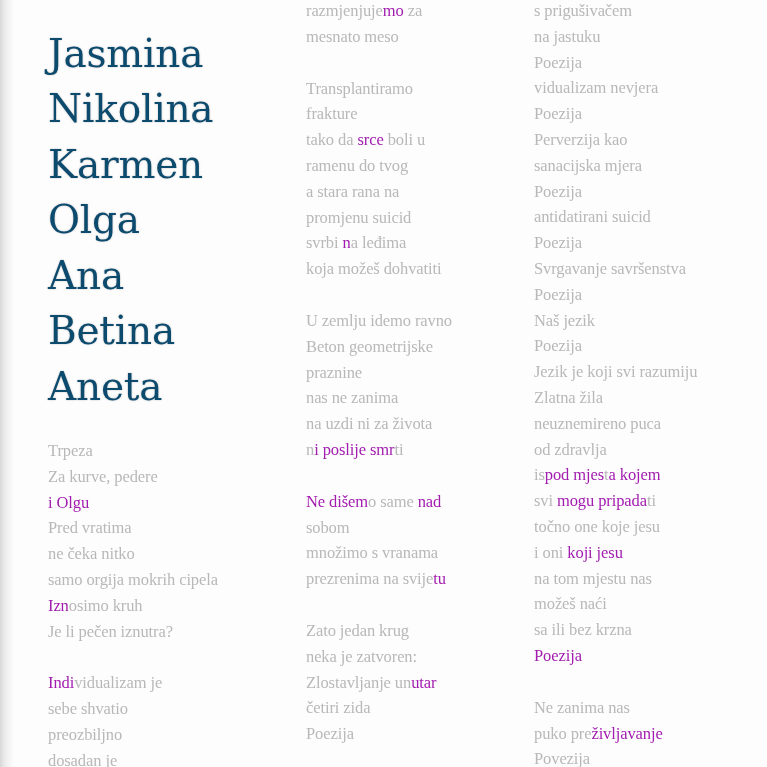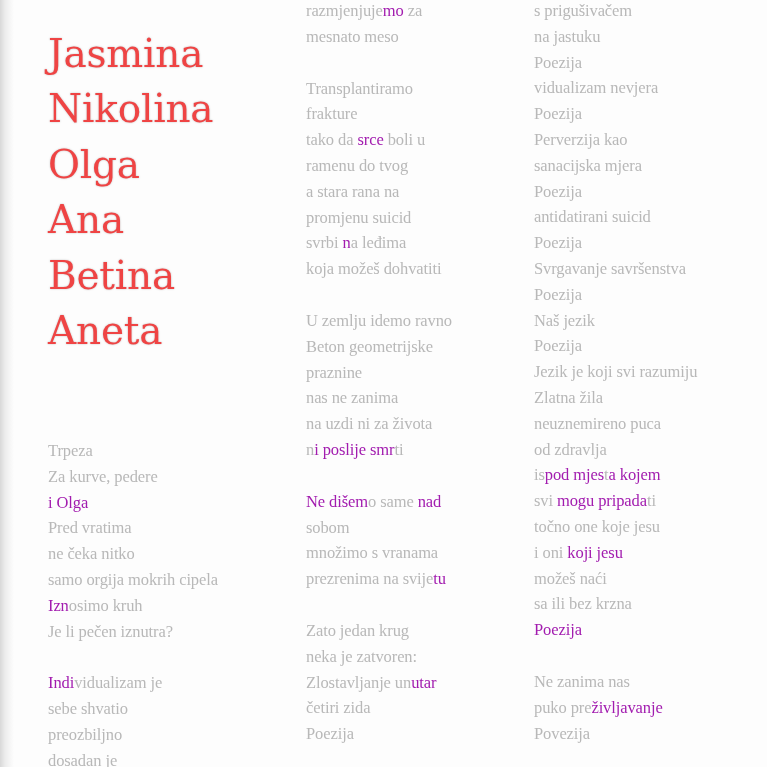--- a/index.html
+++ b/index.html
@@ -31,21 +31,21 @@
     .col-names {
       left: 48px;
       top: -30px;
     }
     .name {
       display: block;
       font-family: "DejaVu Serif", "Liberation Serif", serif;
       font-size: 39px;
       line-height: 55px;
       height: 55.5px;
-      color: #ef4444;
+      color: #0c4a6e;
       font-weight: 500;
       letter-spacing: -0.2px;
       text-shadow: 0 0 2px rgba(0,0,0,0.25);
       white-space: nowrap;
     }
     .col-1 { left: 48px; top: 438px; }
     .col-2 { left: 306px; top: -2px; }
     .col-3 { left: 534px; top: -2px; }
     .stanza { margin: 0 0 26px 0; }
     .line {
@@ -63,31 +63,32 @@
 </head>
 <body>
 
 <div class="page">
   <div class="gutter"></div>
 
   <div class="col col-names">
     <span class="name" style="visibility:hidden">…</span>
     <span class="name">Jasmina</span>
     <span class="name">Nikolina</span>
+    <span class="name">Karmen</span>
     <span class="name">Olga</span>
     <span class="name">Ana</span>
     <span class="name">Betina</span>
     <span class="name">Aneta</span>
   </div>
 
   <div class="col col-1">
     <div class="stanza">
       <span class="line">Trpeza</span>
       <span class="line">Za kurve, pedere</span>
-      <span class="line"><span class="dark">i Olga</span></span>
+      <span class="line"><span class="dark">i Olgu</span></span>
       <span class="line">Pred vratima</span>
       <span class="line">ne čeka nitko</span>
       <span class="line">samo orgija mokrih cipela</span>
       <span class="line"><span class="dark">Izn</span><span>osimo kruh</span></span>
       <span class="line">Je li pečen iznutra?</span>
     </div>
     <div class="stanza">
       <span class="line"><span class="dark">Indi</span><span>vidualizam je</span></span>
       <span class="line">sebe shvatio</span>
       <span class="line">preozbiljno</span>
@@ -150,20 +151,21 @@
       <span class="line">Naš jezik</span>
       <span class="line">Poezija</span>
       <span class="line">Jezik je koji svi razumiju</span>
       <span class="line">Zlatna žila</span>
       <span class="line">neuznemireno puca</span>
       <span class="line">od zdravlja</span>
       <span class="line"><span>is</span><span class="dark">pod mjes</span><span>t</span><span class="dark">a kojem</span></span>
       <span class="line"><span>svi </span><span class="dark">mogu pripada</span><span>ti</span></span>
       <span class="line">točno one koje jesu</span>
       <span class="line"><span>i oni </span><span class="dark">koji jesu</span></span>
+      <span class="line">na tom mjestu nas</span>
       <span class="line">možeš naći</span>
       <span class="line">sa ili bez krzna</span>
       <span class="line"><span class="dark">Poezija</span></span>
     </div>
     <div class="stanza">
       <span class="line">Ne zanima nas</span>
       <span class="line"><span>puko pre</span><span class="dark">življavanje</span></span>
       <span class="line">Povezija</span>
     </div>
   </div>

